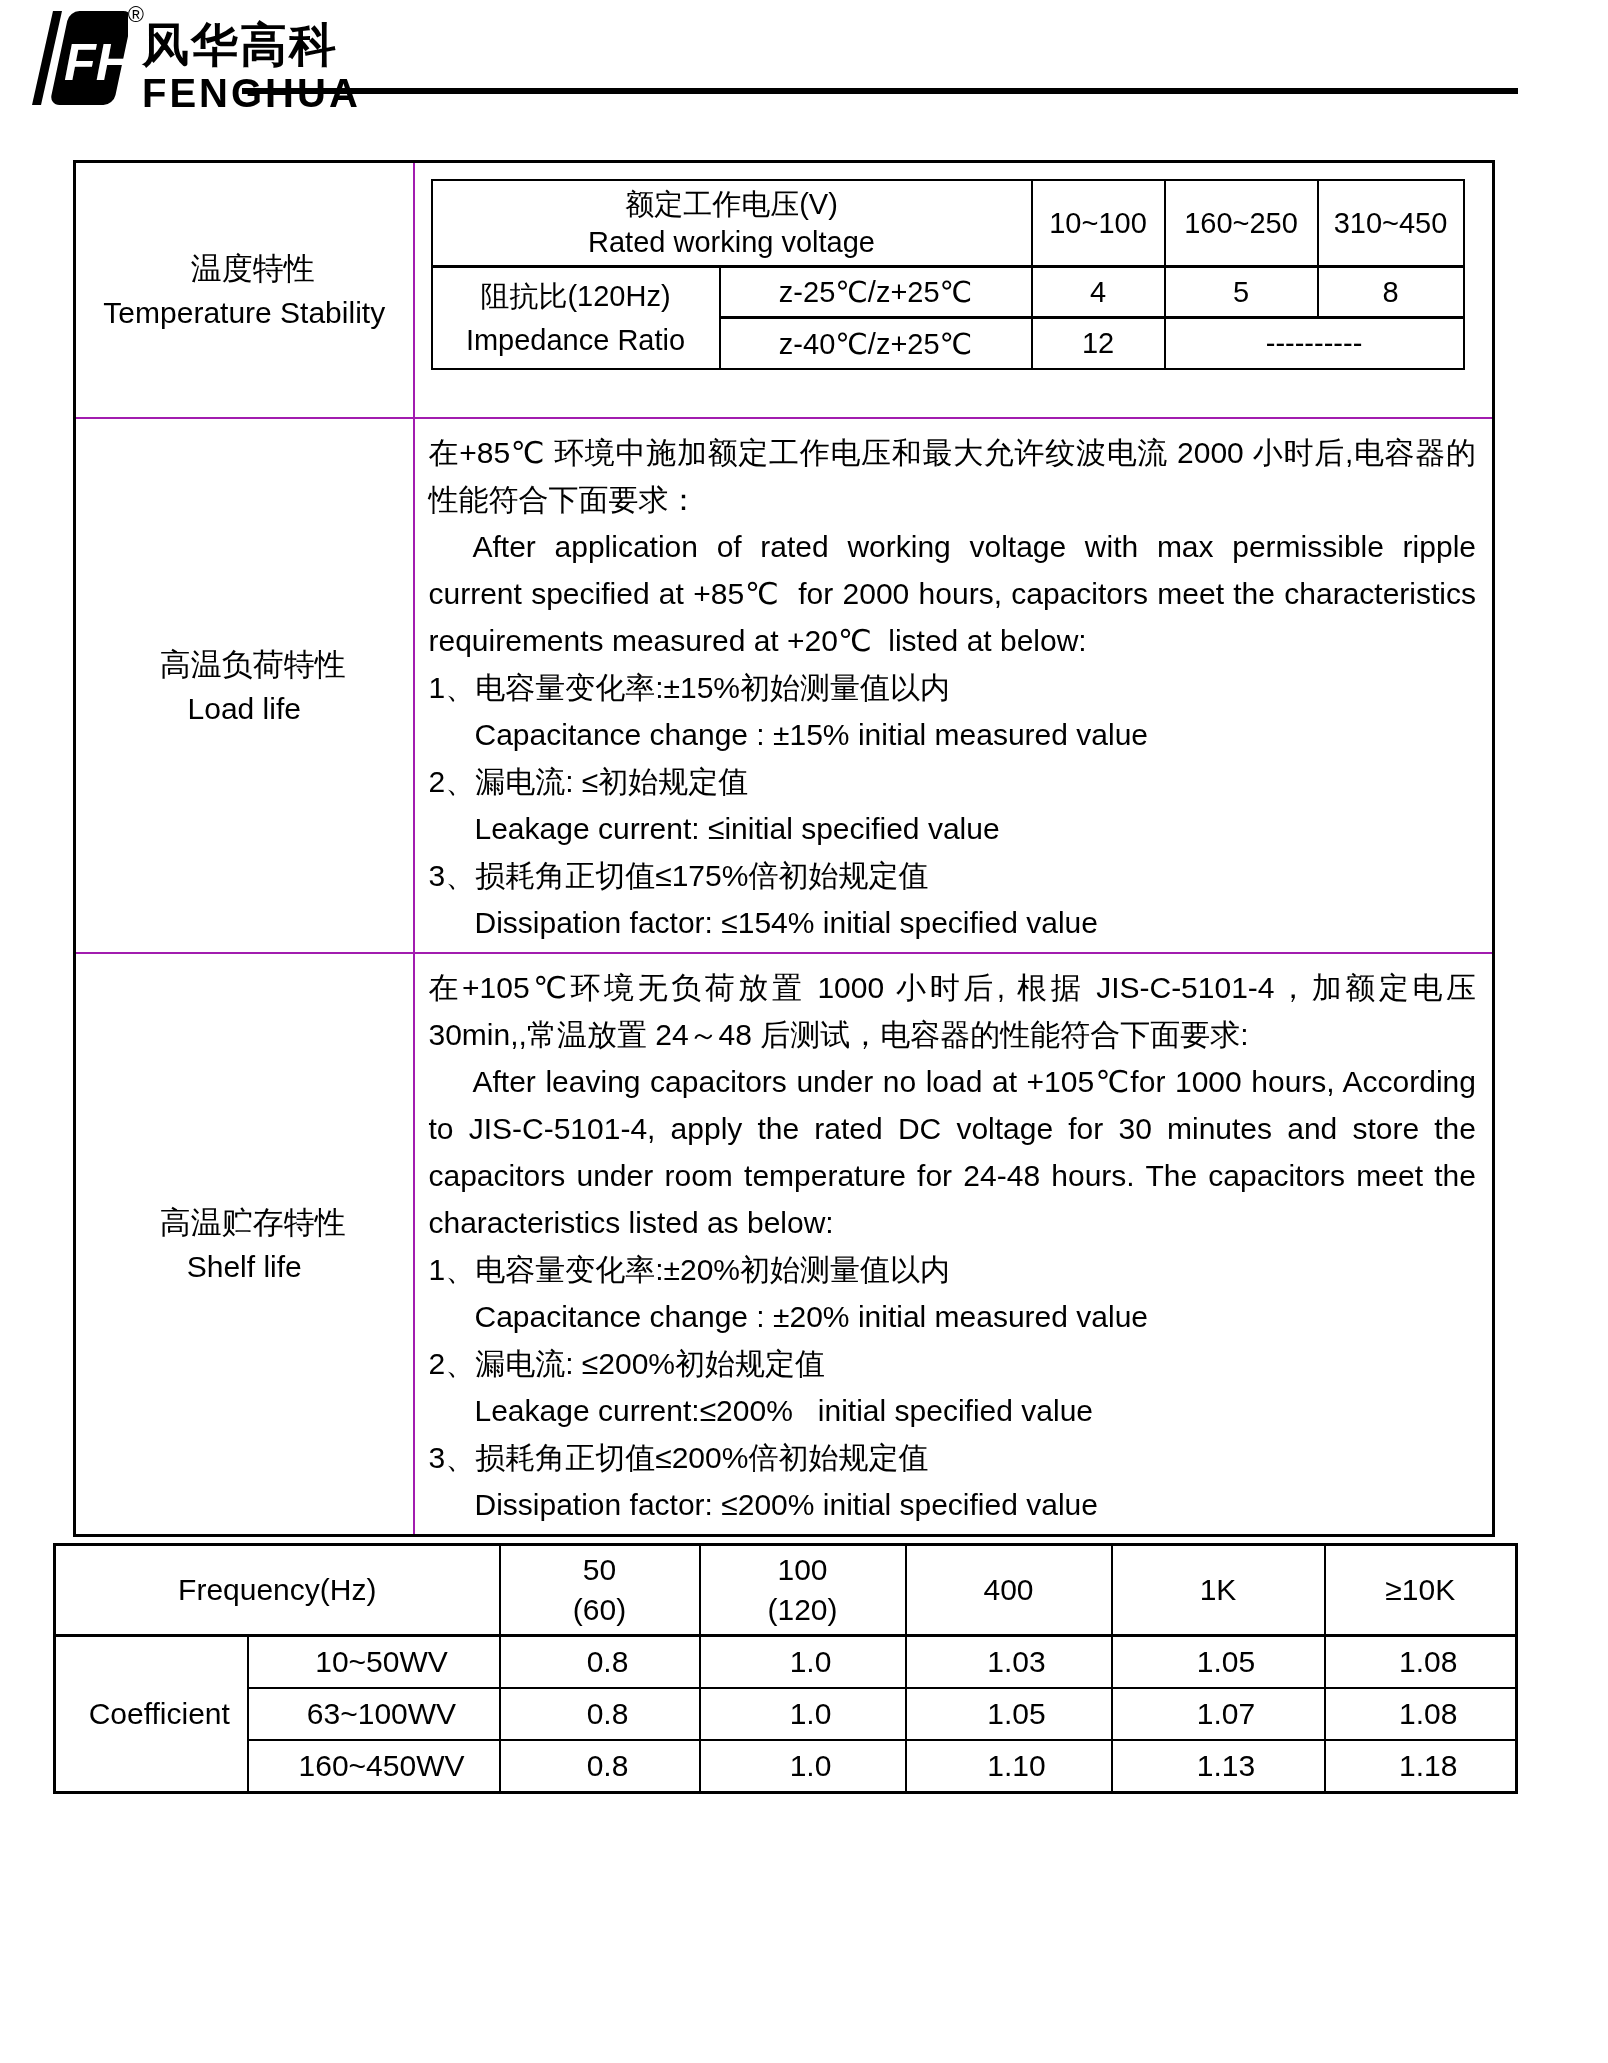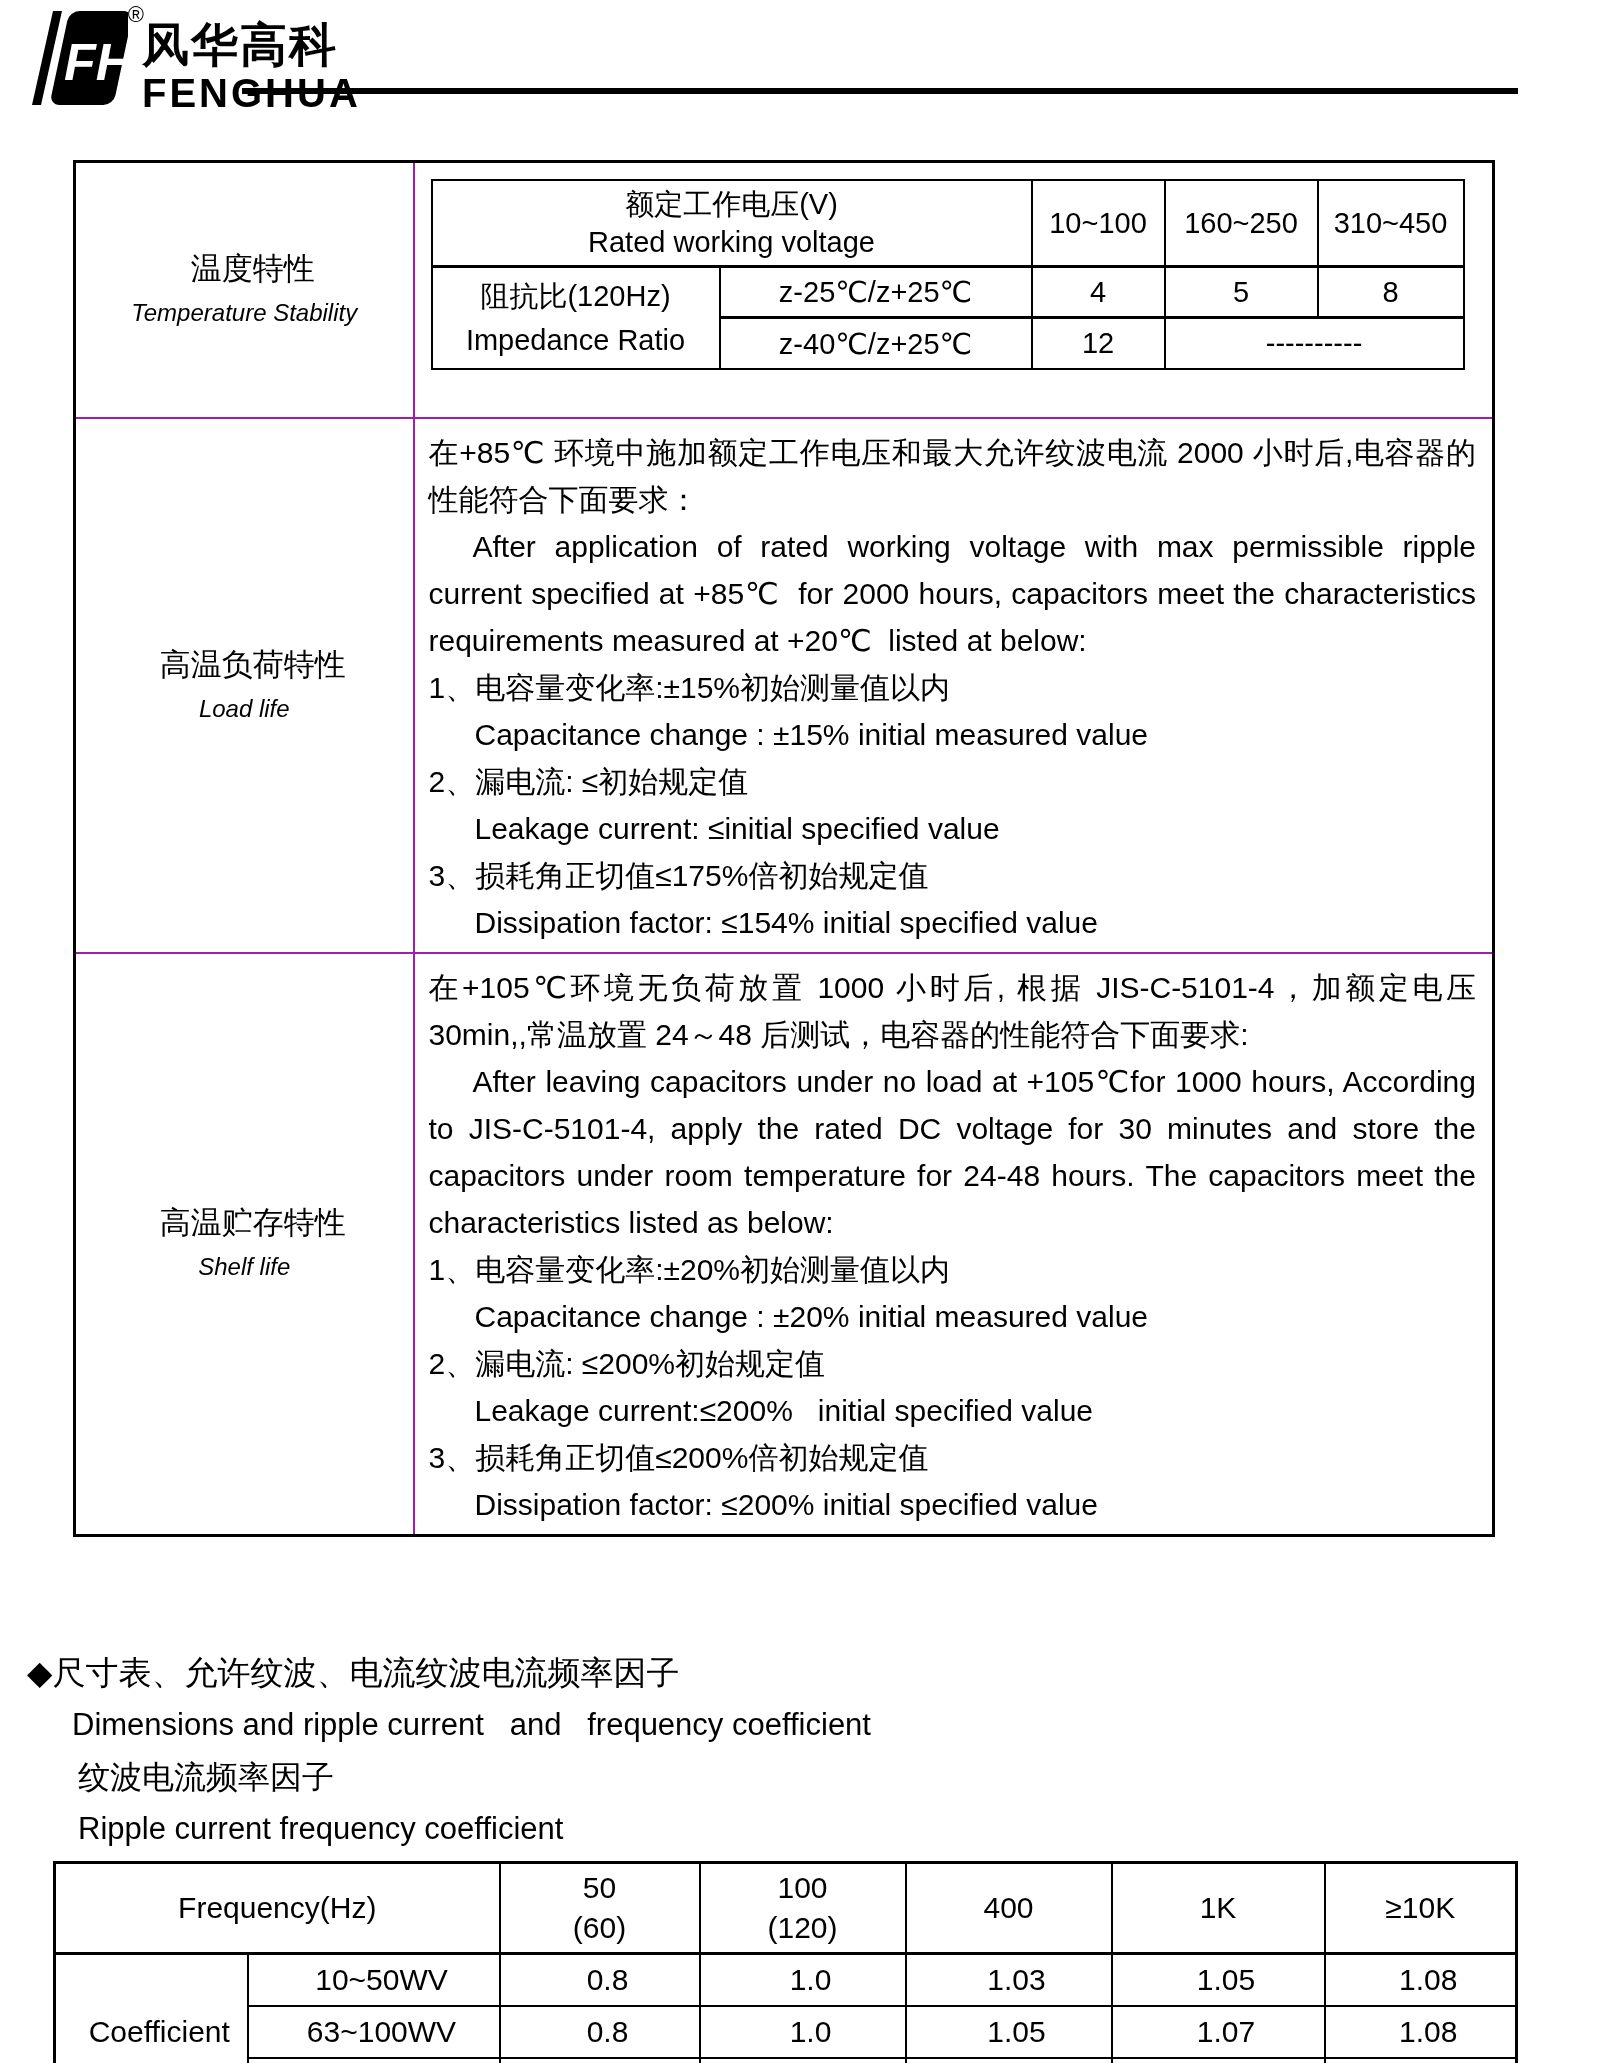--- a/index.html
+++ b/index.html
@@ -21,21 +21,21 @@
     position:absolute;top:24px;right:78px;margin:0;
     font-size:44px;font-weight:bold;letter-spacing:0px;white-space:nowrap;
   }
   .hdr-rule{position:absolute;left:242px;right:90px;top:88px;height:6px;background:#000;}
   
   table{border-collapse:collapse;table-layout:fixed;}
   .char-table{margin:32px 0 0 73px;width:1419px;border:3px solid #000;}
   .char-table>tbody>tr>td{border:2px solid #a21caf;vertical-align:middle;padding:0;}
   .label-cell{text-align:center;}
   .label-cn{font-size:31px;line-height:46px;margin-left:17px;}
-  .label-en{font-size:24px;line-height:42px;font-style:italic;}
+  .label-en{font-size:30px;line-height:42px;}
   .inner-cell{vertical-align:top;}
   .inner-table{margin:16px 0 47px 16px;width:1032px;border:2px solid #000;}
   .inner-table td{border:2px solid #000;text-align:center;vertical-align:middle;font-size:29px;padding:0;}
   .inner-table .r1 td{height:84px;border-bottom-width:3px;}
   .inner-table .r2 td{height:48px;}
   .inner-table .r2 td.bline{border-bottom-width:3px;}
   .inner-table .r3 td{height:49px;}
   .vh-line{line-height:38px;}
   .imp-cell{line-height:44px;}
   
@@ -164,26 +164,20 @@
           <p class="item-en">Capacitance change : ±20% initial measured value</p>
           <p>2、漏电流: ≤200%初始规定值</p>
           <p class="item-en">Leakage current:≤200%&nbsp;&nbsp; initial specified value</p>
           <p>3、损耗角正切值≤200%倍初始规定值</p>
           <p class="item-en">Dissipation factor: ≤200% initial specified value</p>
         </td>
       </tr>
     </tbody>
   </table>
 
-  <div class="dim-head">
-    <p class="dh-cn">◆尺寸表、允许纹波、电流纹波电流频率因子</p>
-    <p class="dh-en">Dimensions and ripple current&nbsp;&nbsp; and&nbsp;&nbsp; frequency coefficient</p>
-    <p class="dh-cn2">纹波电流频率因子</p>
-    <p class="dh-en2">Ripple current frequency coefficient</p>
-  </div>
 
   <table class="freq-table">
     <colgroup>
       <col style="width:193px">
         <col style="width:252px">
         <col style="width:200px">
       <col style="width:206px">
         <col style="width:206px">
         <col style="width:213px">
         <col style="width:192px">

